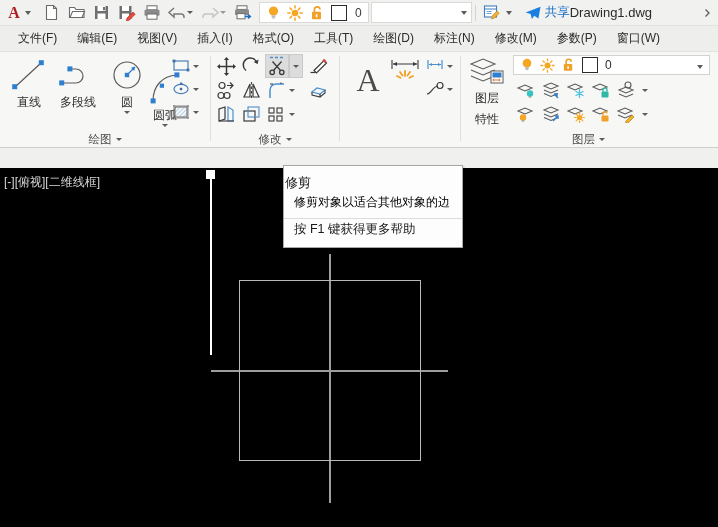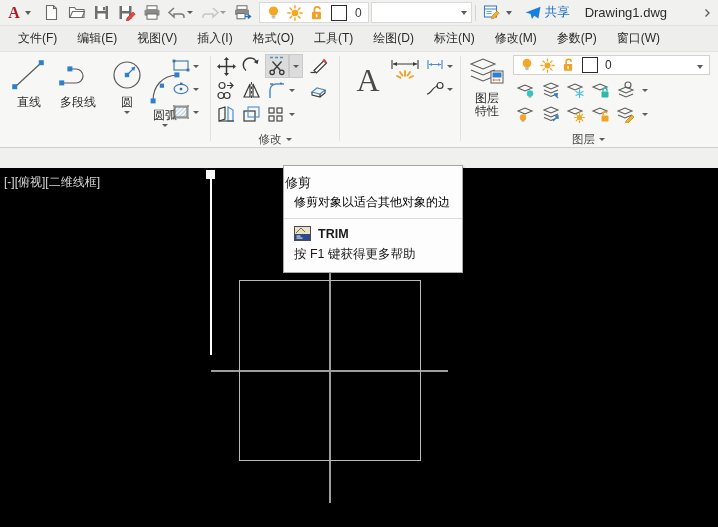--- a/index.html
+++ b/index.html
@@ -31,21 +31,21 @@
     display:flex;align-items:center;height:19px;background:#fff;
     border:1px solid #d9d9d7;margin-left:4px;padding:0 2px;
   }
   .propstrip .pitem{width:22px;height:18px;display:flex;align-items:center;justify-content:center;}
   .prop-swatch{width:14px;height:14px;border:1.4px solid #2b2b2b;background:#fff;}
   .prop-label{font-size:12px;color:#3b3b3b;padding:0 4px 0 5px;}
   .prop-combo{width:95px;height:19px;background:#fff;border:1px solid #d9d9d7;margin-left:2px;display:flex;align-items:center;justify-content:flex-end;padding-right:4px;}
 
   .share{display:flex;align-items:center;gap:3px;margin-left:6px;}
   .share-label{color:#1a6fc4;font-size:12.5px;}
-  .doc-title{flex:1;text-align:center;font-size:13px;color:#2b2b2b;padding-right:36px;}
+  .doc-title{flex:1;font-size:13px;color:#2b2b2b;padding-right:36px;}
   .title-right{position:absolute;right:6px;top:0;height:25px;display:flex;align-items:center;}
 
   
   .menubar{height:25px;background:#eeeeec;display:flex;align-items:center;padding-left:8px;border-bottom:1px solid #e2e2e0;}
   .menu-item{font-size:12px;color:#2b2b2b;padding:3px 10px;white-space:nowrap;}
 
   
   .ribtabs{height:23px;background:#e9e9e7;display:flex;align-items:flex-end;padding-left:6px;position:relative;}
   .ribtab{font-size:12.5px;color:#2b2b2b;padding:3px 9px 4px 9px;white-space:nowrap;}
   .ribtab.active{background:#f7f7f6;border:1px solid #dcdcda;border-bottom:1px solid #f7f7f6;border-radius:2px 2px 0 0;position:relative;top:1px;}
@@ -313,20 +313,24 @@
                 </pattern>
               </defs>
             <rect x="4" y="4" width="12" height="10" fill="url(#hp)" stroke="#5a5a5a" stroke-width=".9"></rect>
             <path d="M2 3h16M2 15h16M3 2v14M17 2v14" stroke="#6b6b6b" stroke-width=".8"></path>
           </svg>
         </div>
         <div class="dd" style="left:191px;top:49px;">
             <span class="caret sm"></span>
           </div>
       </div>
+      <div class="panel-title">
+        <span>绘图</span>
+        <span class="caret sm"></span>
+      </div>
     </div>
     <div class="panel-sep"></div>
 
     <div class="panel" style="width:128px;">
       <div class="panel-body">
         <div class="sm-btn" style="left:4px;top:3px;">
           <svg width="19" height="19" viewBox="0 0 19 19">
             <path d="M9.5 1.5v16M1.5 9.5h16" stroke="#3a3a3a" stroke-width="1.5"></path>
             <path d="M9.5 0l2.6 3h-5.2zM9.5 19l2.6-3h-5.2zM0 9.5l3-2.6v5.2zM19 9.5l-3-2.6v5.2z" fill="#3a3a3a"></path>
           </svg>
@@ -470,21 +474,21 @@
                 <path d="M4 8l12-5 12 5-12 5z"></path>
                 <path d="M4 14l12 5 12-5"></path>
                 <path d="M4 20l12 5 12-5"></path>
               </g>
               <rect x="24" y="15" width="12" height="12" fill="#fff" stroke="#5a5a5a" stroke-width="1"></rect>
               <rect x="25.5" y="16.5" width="9" height="5" fill="#2f7fd0"></rect>
               <path d="M26 24h7M27 22.6l-1.2 1.4 1.2 1.4M32 22.6l1.2 1.4-1.2 1.4" stroke="#d06820" stroke-width=".9" fill="none"></path>
             </svg>
           </span>
           <span class="lbl">图层</span>
-          <span class="lbl" style="margin-top:0;">特性</span>
+          <span class="lbl" style="margin-top:8px;">特性</span>
         </div>
 
         <div style="position:absolute;left:52px;top:3px;width:197px;height:20px;background:#fff;border:1px solid #d2d2d0;display:flex;align-items:center;padding:0 2px;box-sizing:border-box;">
           <span style="width:21px;display:flex;justify-content:center;">
             <svg width="14" height="16" viewBox="0 0 15 16">
               <circle cx="7.5" cy="6" r="4.6" fill="#f5a623"></circle>
               <rect x="5.6" y="10.4" width="3.8" height="2" fill="#b8b8b8"></rect>
               <path d="M6.1 13h2.8" stroke="#b8b8b8" stroke-width="1.1" fill="none"></path>
             </svg>
           </span>
@@ -604,32 +608,20 @@
       <div class="panel-title">
         <span>图层</span>
         <span class="caret sm"></span>
       </div>
     </div>
 
     <div class="tooltip">
       <div class="tt-title">修剪</div>
       <div class="tt-desc">修剪对象以适合其他对象的边</div>
       <div class="tt-div"></div>
-      <div class="tt-cmd">
-        <span>
-          <svg width="17" height="15" viewBox="0 0 17 15">
-            <rect x="0.5" y="0.5" width="16" height="14" fill="#e8e2c8" stroke="#4a4a4a"></rect>
-            <rect x="1" y="8" width="15" height="6" fill="#2b4a8a"></rect>
-            <rect x="2.5" y="9.5" width="4" height="1.2" fill="#dcdcdc"></rect>
-            <rect x="2.5" y="11.5" width="6" height="1.2" fill="#dcdcdc"></rect>
-            <path d="M2 7l5-5 4 4" fill="none" stroke="#7a6a3a" stroke-width="1"></path>
-          </svg>
-        </span>
-        <span class="cmdname">TRIM</span>
-      </div>
       <div class="tt-help">按 F1 键获得更多帮助</div>
     </div>
   </div>
 
   <div class="canvas">
     <div class="vplabel">[-][俯视][二维线框]</div>
 
     <div class="l-white" style="left:210px;top:8px;width:1.6px;height:179px;"></div>
     <div class="grip" style="left:206px;top:2px;"></div>
 

